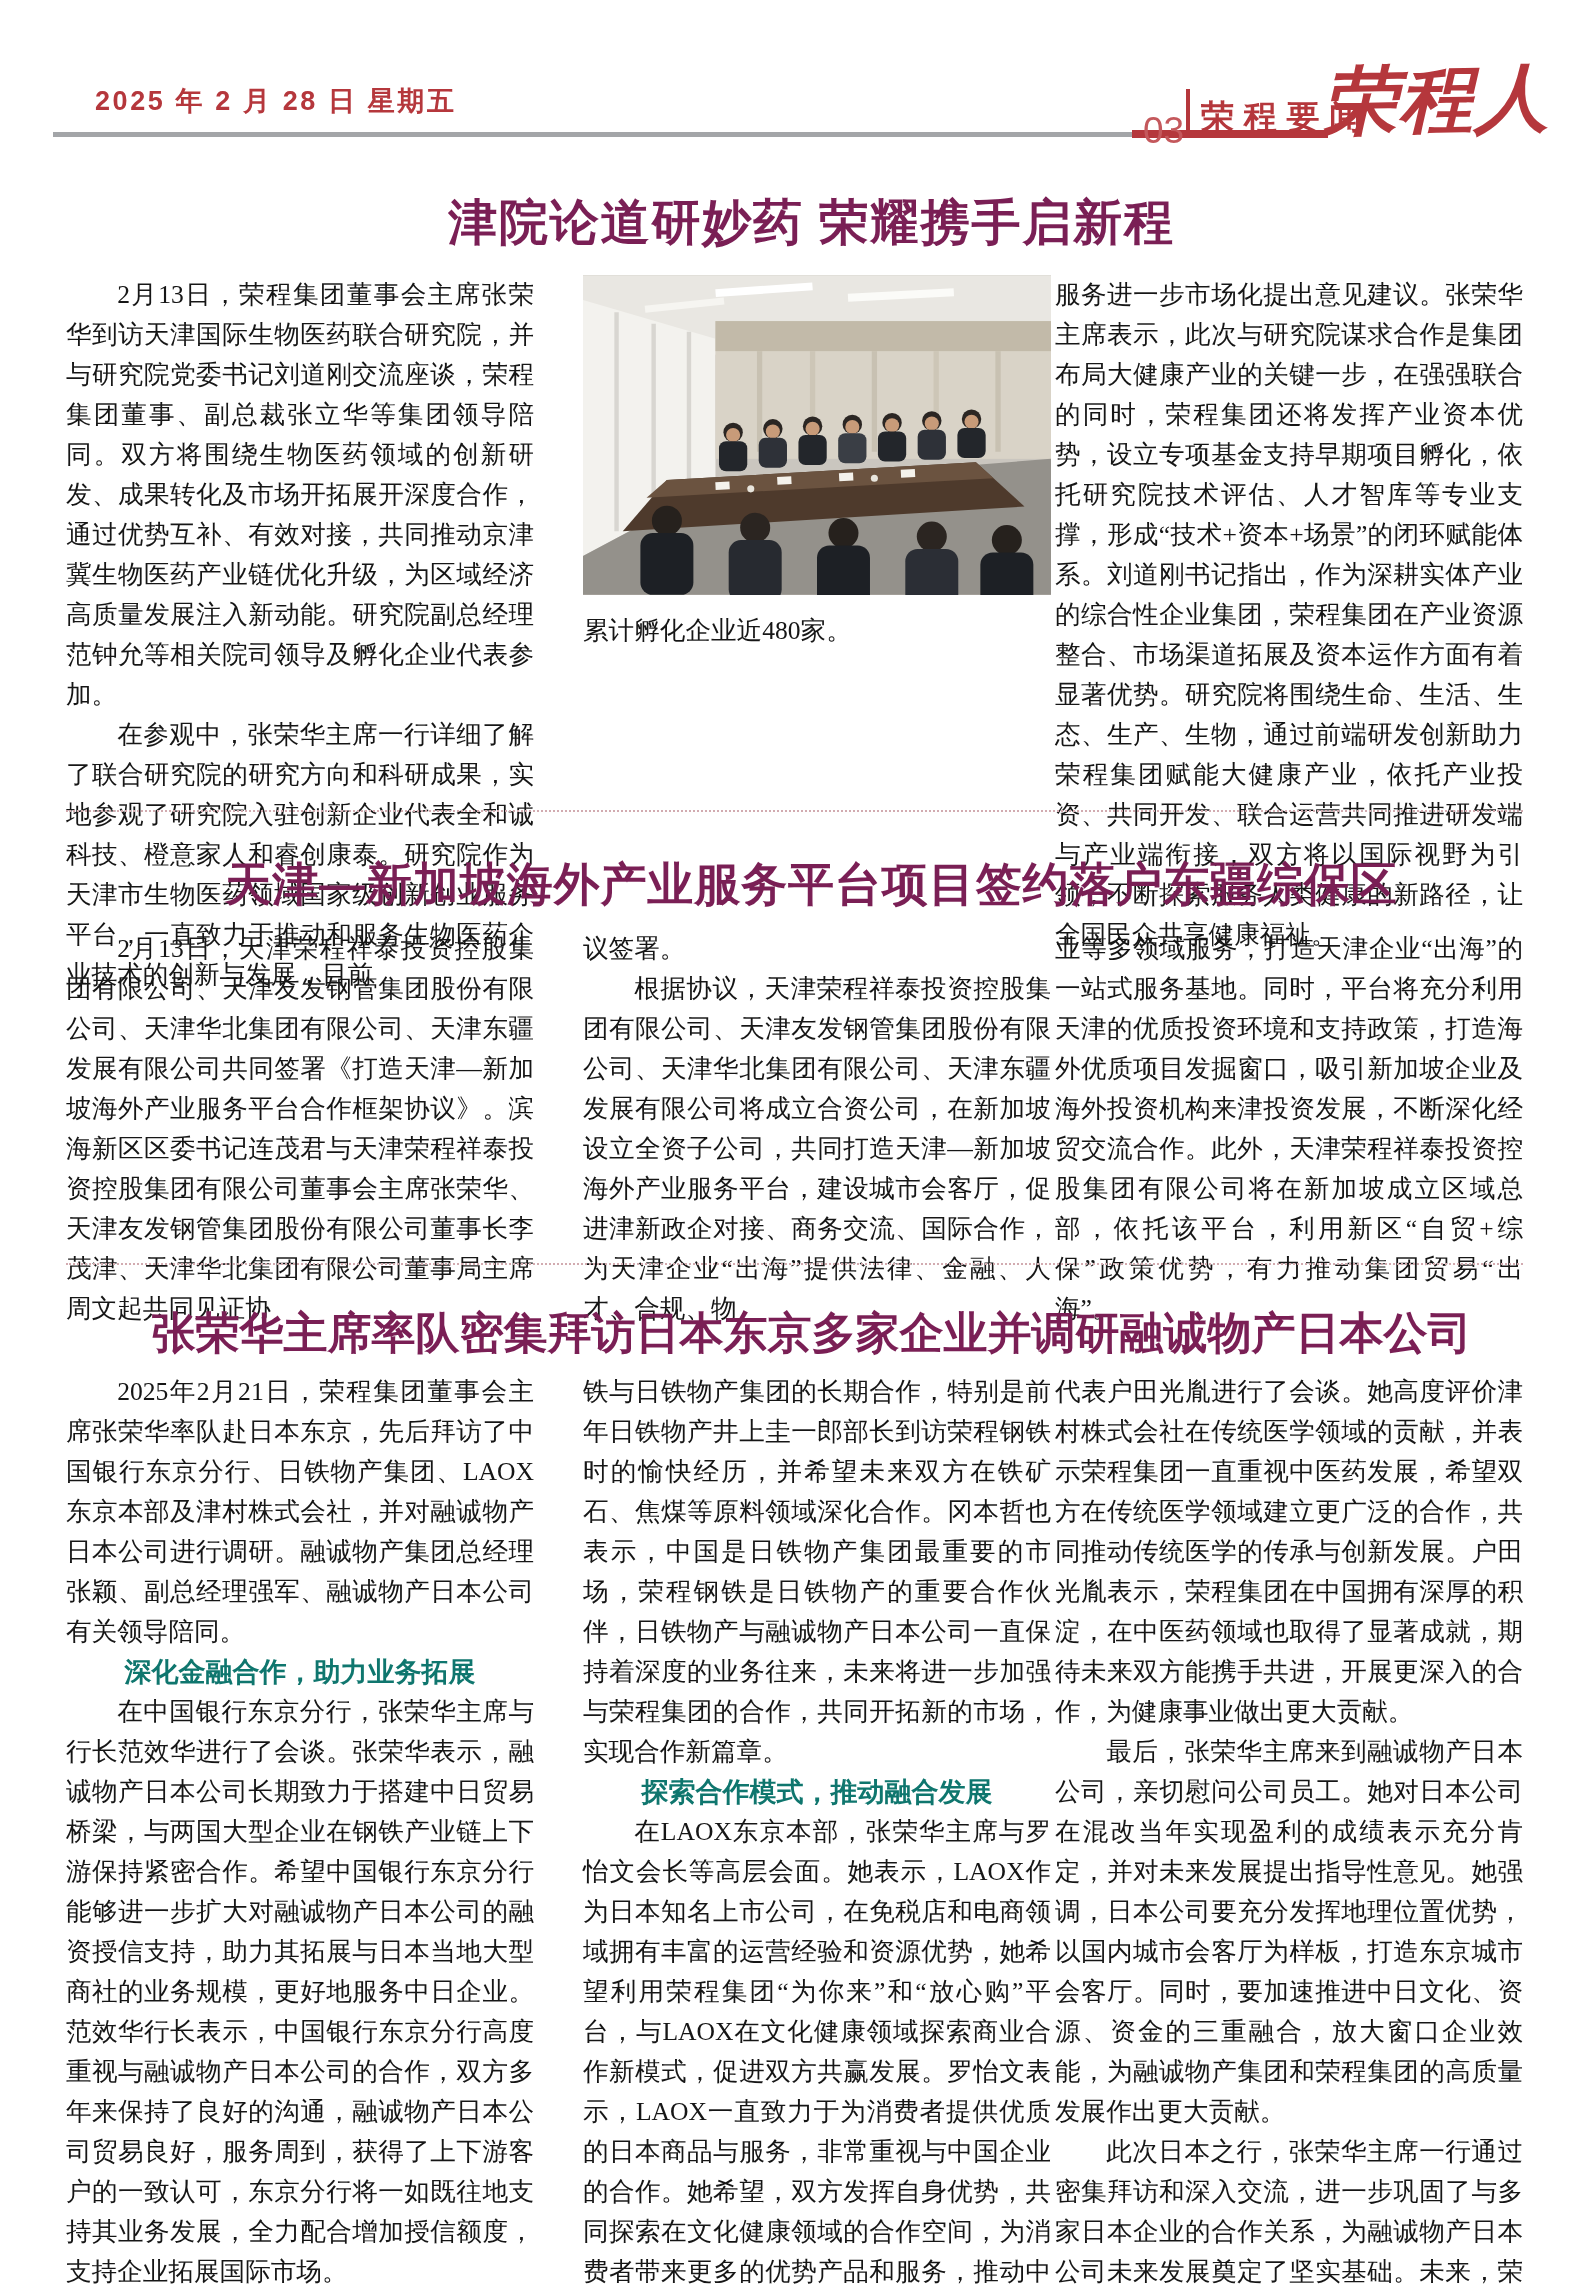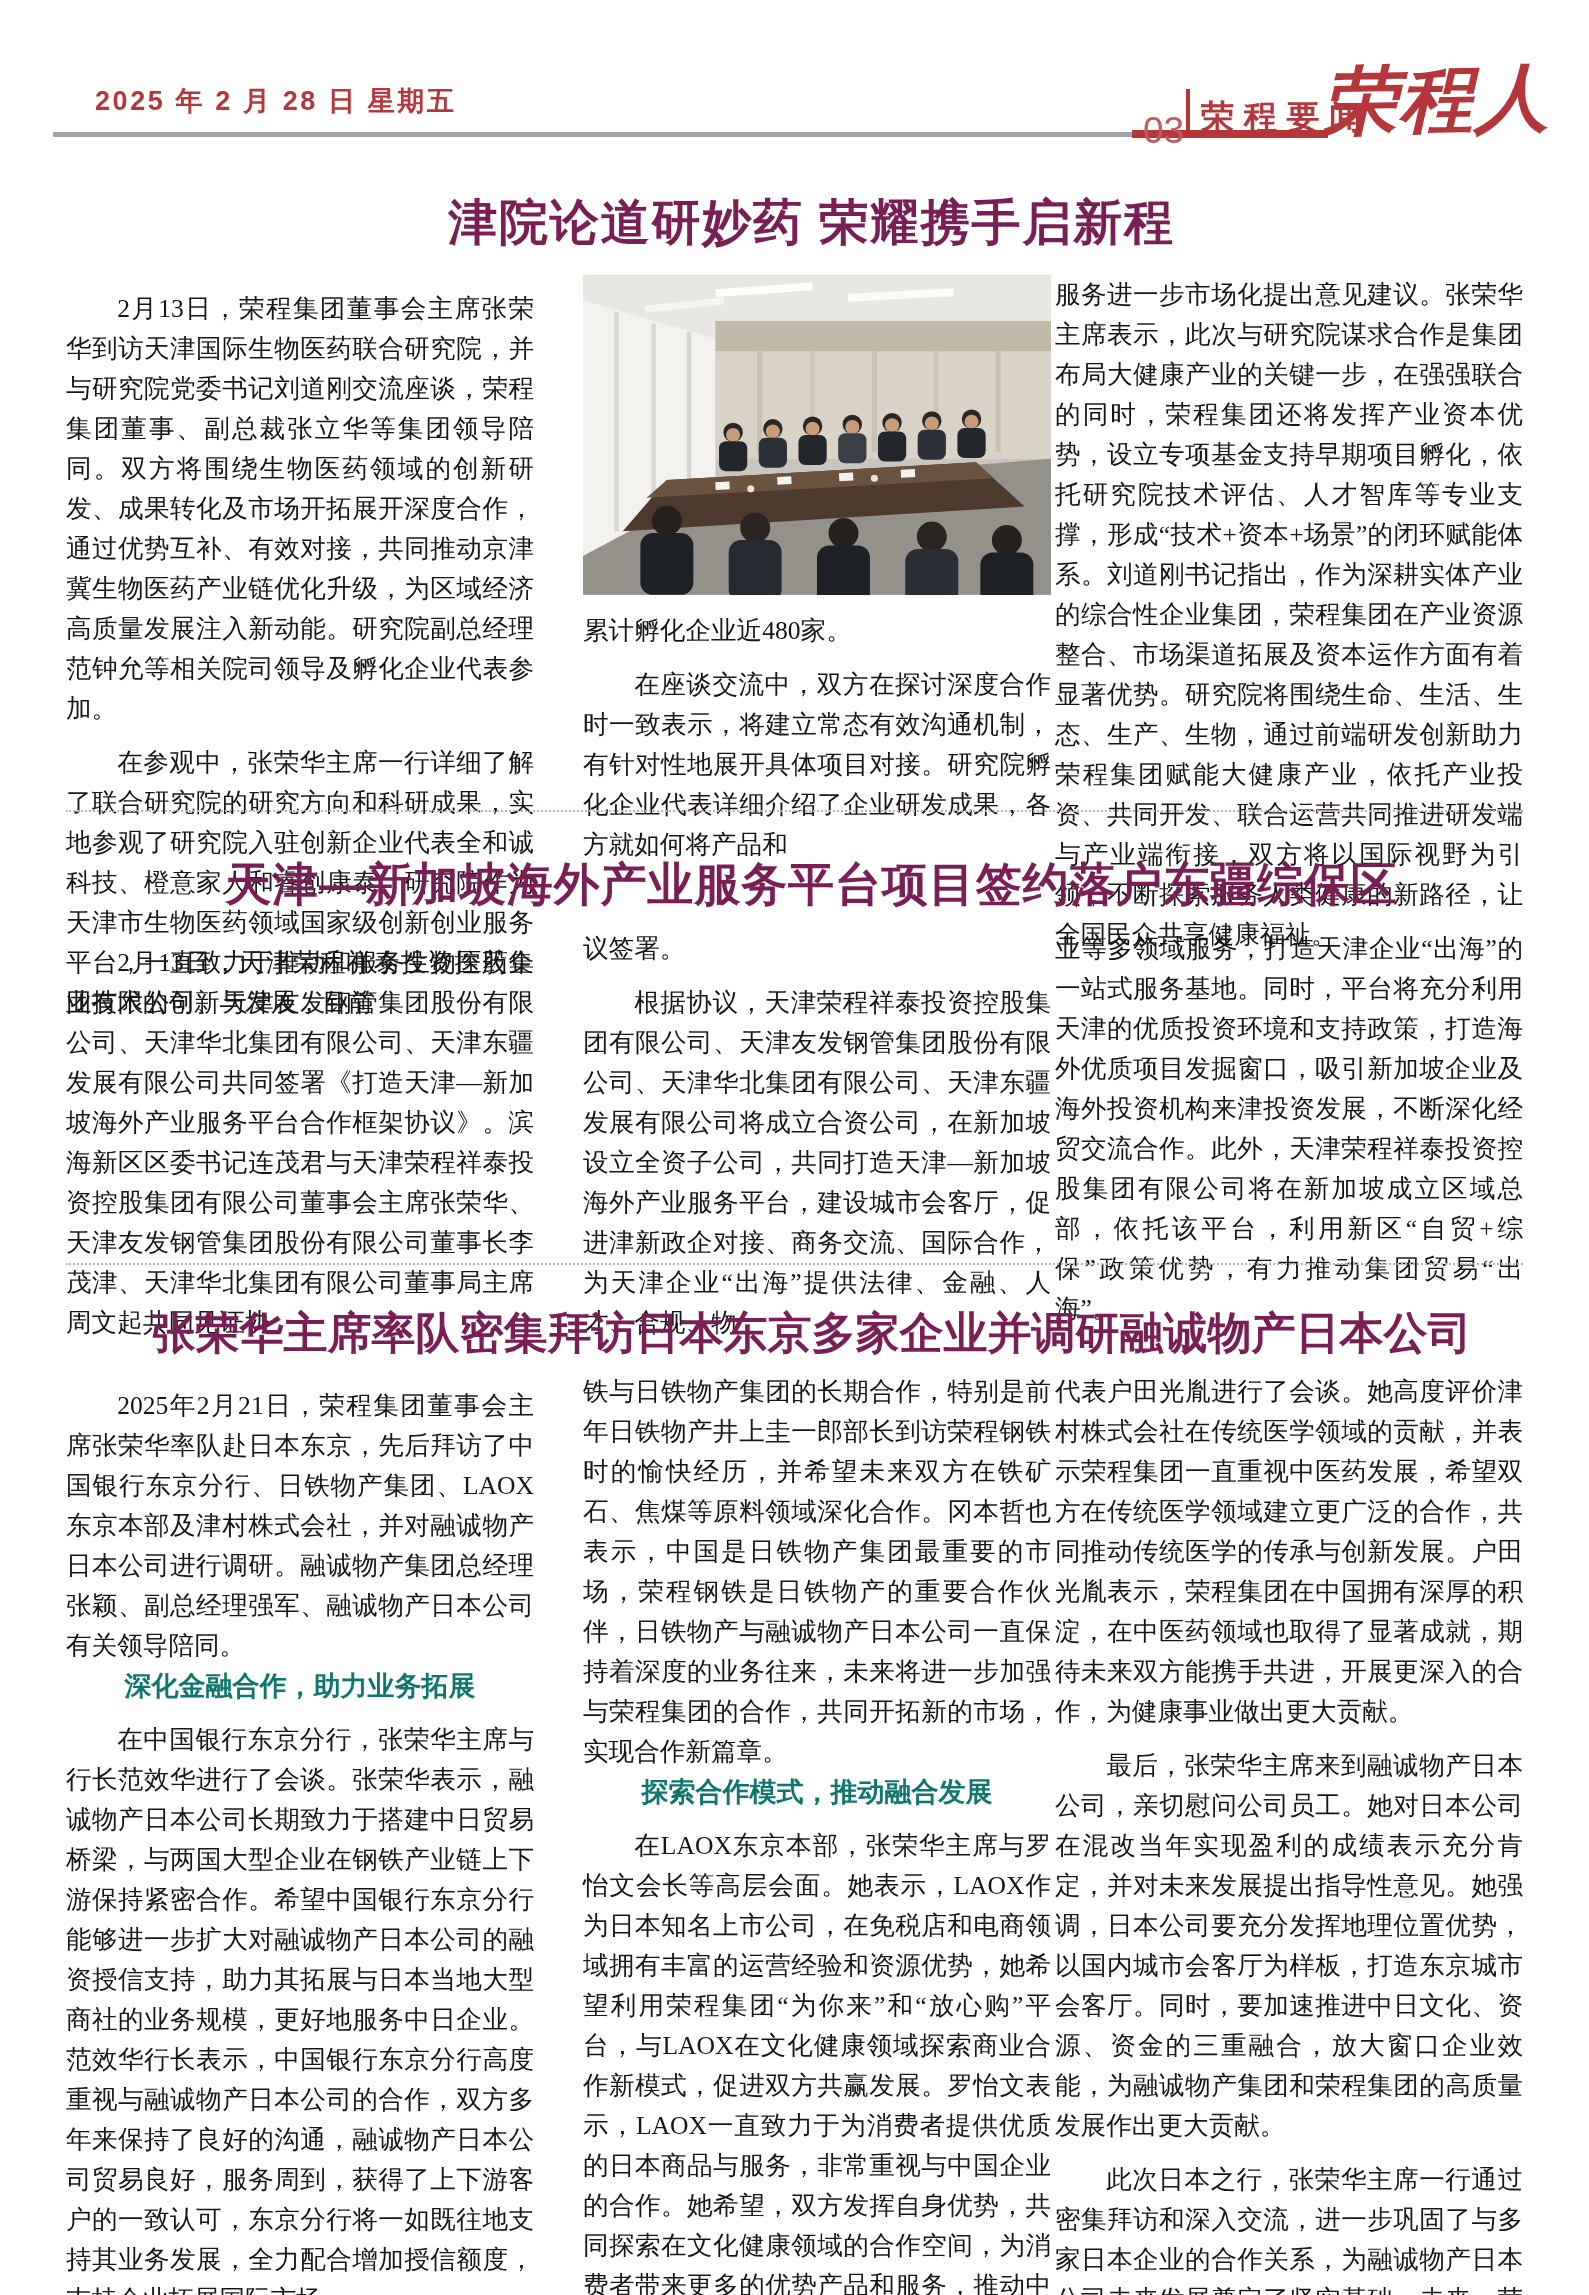--- a/index.html
+++ b/index.html
@@ -20,21 +20,21 @@
         font-style:italic;}
   
   .title{position:absolute;left:66px;width:1457px;margin:17px;text-align:center;
         font-family:"Liberation Sans","DejaVu Sans",sans-serif;font-weight:bold;color:#7a1f55;}
   .t1{top:173px;font-size:49px;letter-spacing:1.8px;}
   .t2{top:837px;font-size:46px;letter-spacing:0.9px;}
   .t3{top:1287px;font-size:44px;letter-spacing:0px;}
   .col{position:absolute;width:468px;font-size:25.6px;line-height:40px;color:#161616;
        text-align:justify;}
   .col p{margin:0;}
-  .col p.indent{text-indent:2em;margin-top:14px;}
+  .col p.indent{text-indent:2em;}
   .subhead{font-family:"Liberation Sans","DejaVu Sans",sans-serif;font-weight:bold;color:#0f766e;
        text-align:center;font-size:27px;line-height:40px;text-indent:0;}
   .divider{position:absolute;left:66px;width:1457px;border-top:2.6px dotted #d2abb0;height:0;}
   .d1{top:810px;} .d2{top:1263px;}
   .photo-wrap{width:468px;height:320px;margin-bottom:16px;background:#cac6bf;}
 </style>
 </head>
 <body>
 
 <div class="page">
@@ -144,21 +144,20 @@
               <rect x="-30" y="-8" width="60" height="70" rx="14" fill="#2b2e35"></rect>
             </g>
           <g transform="translate(480,322)">
               <circle cx="0" cy="-22" r="17" fill="#26211d"></circle>
               <rect x="-30" y="-8" width="60" height="70" rx="14" fill="#1d2025"></rect>
             </g>
         </g>
       </svg>
     </div>
     <p>累计孵化企业近480家。</p>
-    <p class="indent">在座谈交流中，双方在探讨深度合作时一致表示，将建立常态有效沟通机制，有针对性地展开具体项目对接。研究院孵化企业代表详细介绍了企业研发成果，各方就如何将产品和</p>
   </div>
 
   <div class="col" style="left:1055px;top:275px;">
     <p>服务进一步市场化提出意见建议。张荣华主席表示，此次与研究院谋求合作是集团布局大健康产业的关键一步，在强强联合的同时，荣程集团还将发挥产业资本优势，设立专项基金支持早期项目孵化，依托研究院技术评估、人才智库等专业支撑，形成“技术+资本+场景”的闭环赋能体系。刘道刚书记指出，作为深耕实体产业的综合性企业集团，荣程集团在产业资源整合、市场渠道拓展及资本运作方面有着显著优势。研究院将围绕生命、生活、生态、生产、生物，通过前端研发创新助力荣程集团赋能大健康产业，依托产业投资、共同开发、联合运营共同推进研发端与产业端衔接，双方将以国际视野为引领，不断探索服务人类健康的新路径，让全国民众共享健康福祉。</p>
   </div>
 
   <div class="divider d1"></div>
 
   <h1 class="title t2">天津—新加坡海外产业服务平台项目签约落户东疆综保区</h1>
 

